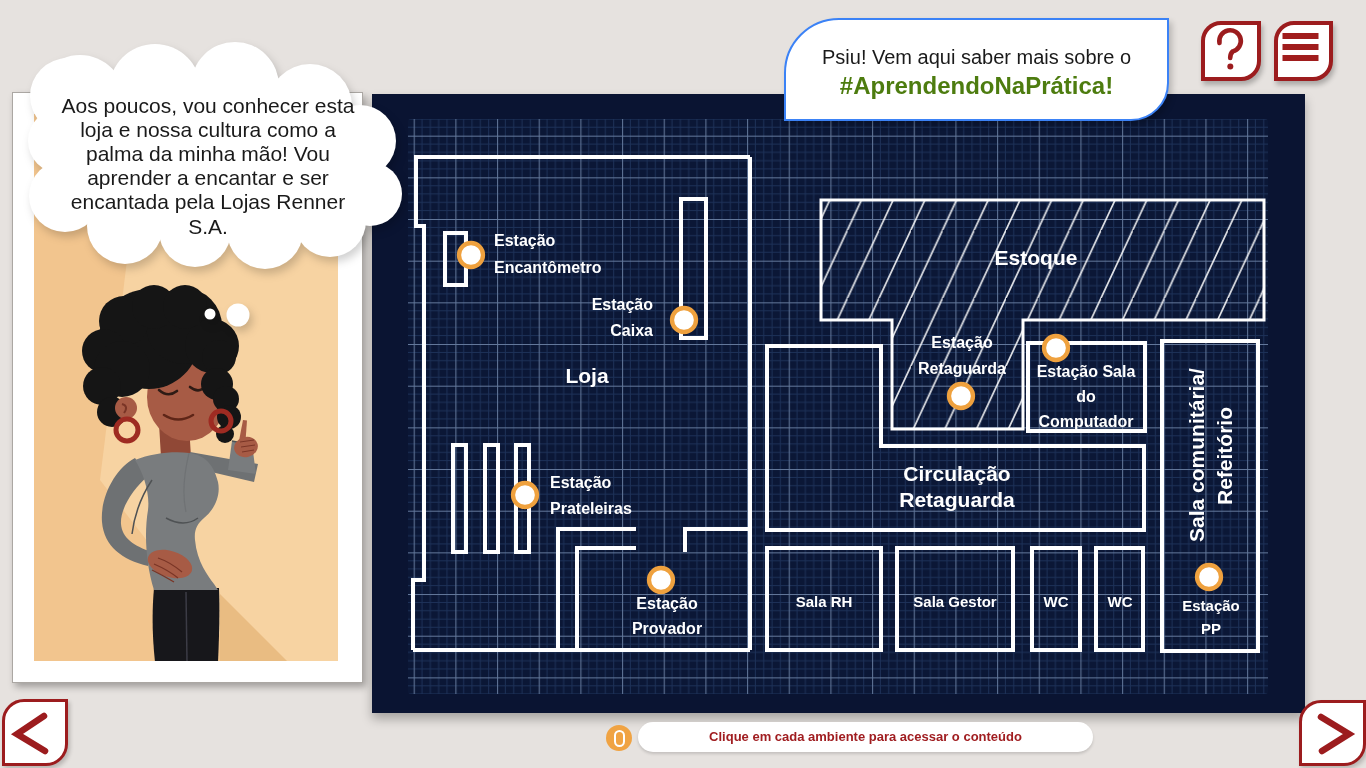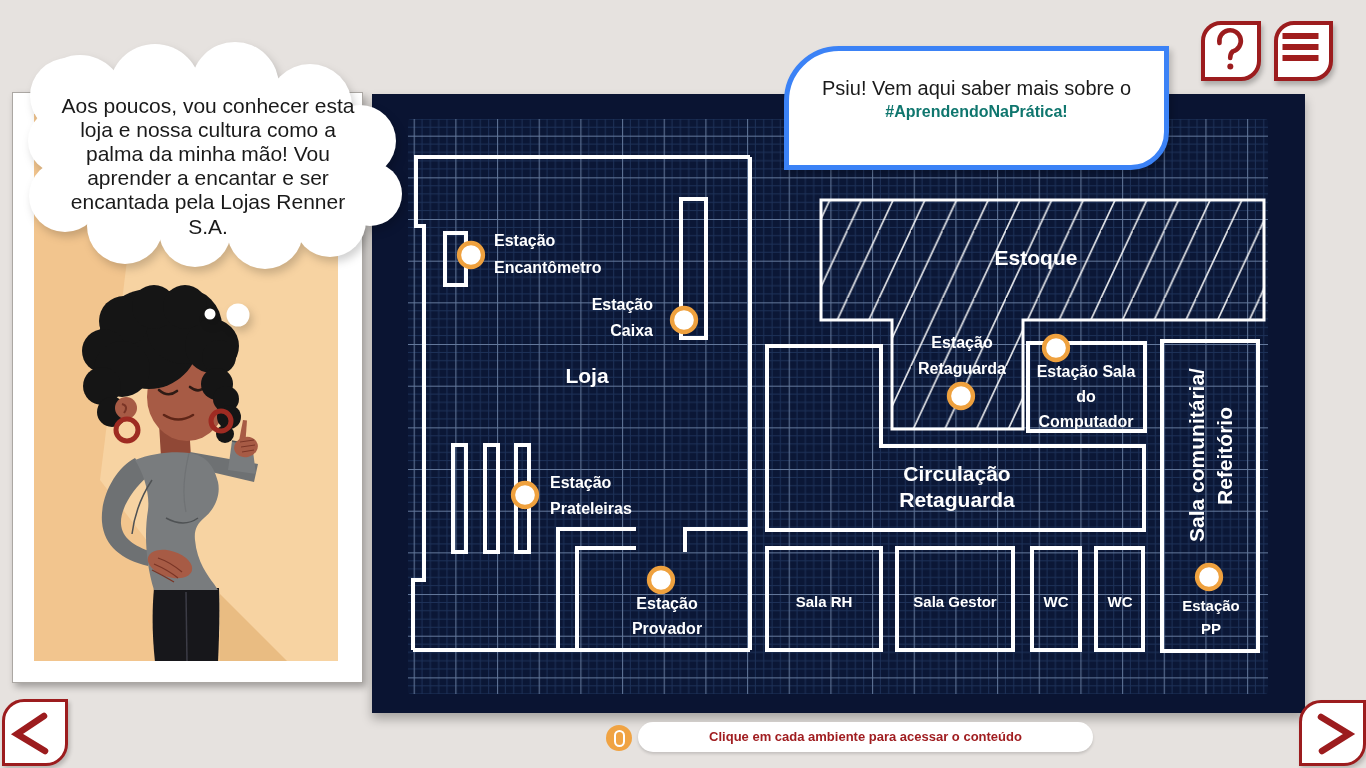--- a/index.html
+++ b/index.html
@@ -173,23 +173,23 @@
   <g fill="#1a1a1a" font-size="21" text-anchor="middle" font-family="Liberation Sans, sans-serif">
     <text x="188" y="69" dominant-baseline="central">Aos poucos, vou conhecer esta</text>
     <text x="188" y="93.2" dominant-baseline="central">loja e nossa cultura como a</text>
     <text x="188" y="117.4" dominant-baseline="central">palma da minha mão! Vou</text>
     <text x="188" y="141.6" dominant-baseline="central">aprender a encantar e ser</text>
     <text x="188" y="165.8" dominant-baseline="central">encantada pela Lojas Renner</text>
     <text x="188" y="190" dominant-baseline="central">S.A.</text>
   </g>
 </svg>
 
-<div class="abs" style="left:784px;top:46px;width:385px;height:124px;background:#fff;border:5px solid #3b82f6;border-radius:55px 0 38px 0;box-sizing:border-box;box-shadow:3px 4px 6px rgba(0,0,0,0.2);">
+<div class="abs" style="left:784px;top:18px;width:385px;height:103px;background:#fff;border:2px solid #3b82f6;border-radius:55px 0 38px 0;box-sizing:border-box;box-shadow:3px 4px 6px rgba(0,0,0,0.2);">
   <div style="text-align:center;margin-top:26px;font-size:20px;color:#1a1a1a;">Psiu! Vem aqui saber mais sobre o</div>
-  <div style="text-align:center;margin-top:3px;font-size:16px;font-weight:bold;color:#0f766e;">#AprendendoNaPrática!</div>
+  <div style="text-align:center;margin-top:3px;font-size:24px;font-weight:bold;color:#4d7c0f;">#AprendendoNaPrática!</div>
 </div>
 
 <div class="abs" style="left:1201px;top:21px;width:60px;height:60px;background:#fff;border:4.5px solid #9C1C1E;border-radius:20px 0 20px 0;box-sizing:border-box;box-shadow:2px 4px 5px rgba(0,0,0,0.25);">
   <svg width="51" height="51" viewBox="0 0 51 51">
     <path d="M14.5 18 A 10.75 10.75 0 1 1 27.8 26.4 Q 25.2 28.5 25.2 33" fill="none" stroke="#9C1C1E" stroke-width="4.6" stroke-linecap="round"></path>
     <circle cx="25.3" cy="41.5" r="3" fill="#9C1C1E"></circle>
   </svg>
 </div>
 <div class="abs" style="left:1274px;top:21px;width:59px;height:60px;background:#fff;border:4.5px solid #9C1C1E;border-radius:20px 0 20px 0;box-sizing:border-box;box-shadow:2px 4px 5px rgba(0,0,0,0.25);">
   <svg width="50" height="51" viewBox="0 0 50 51">

